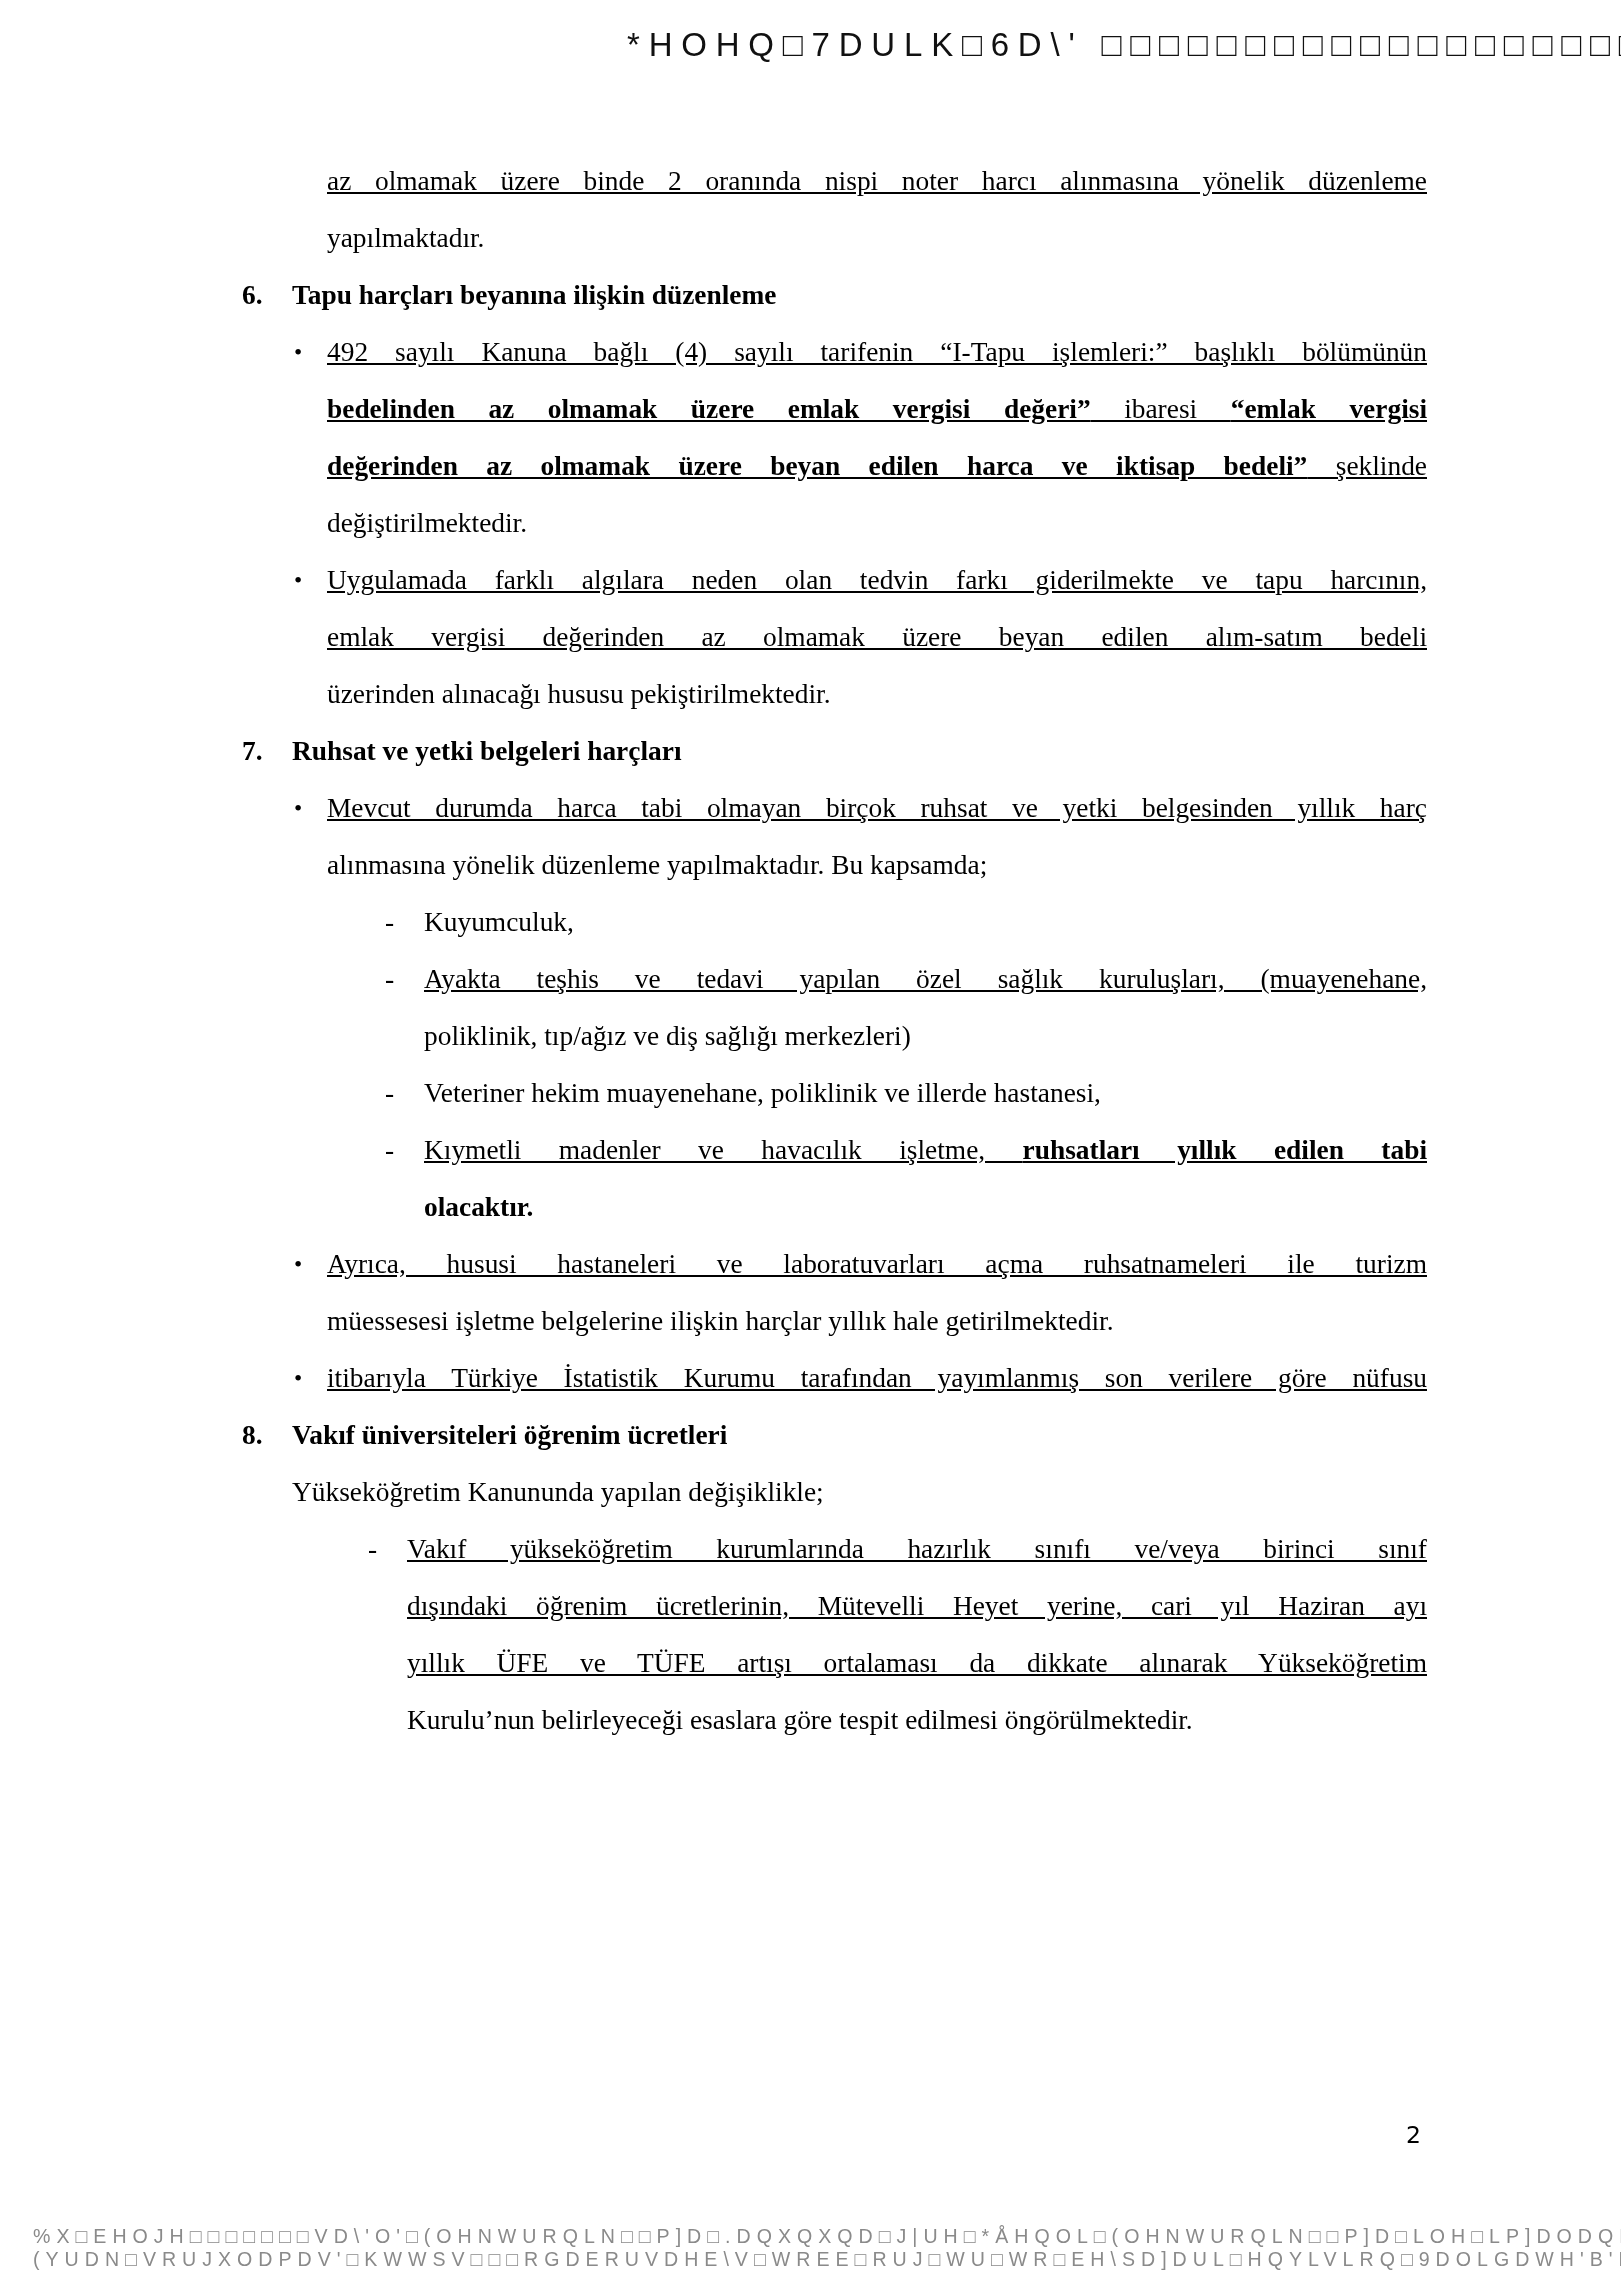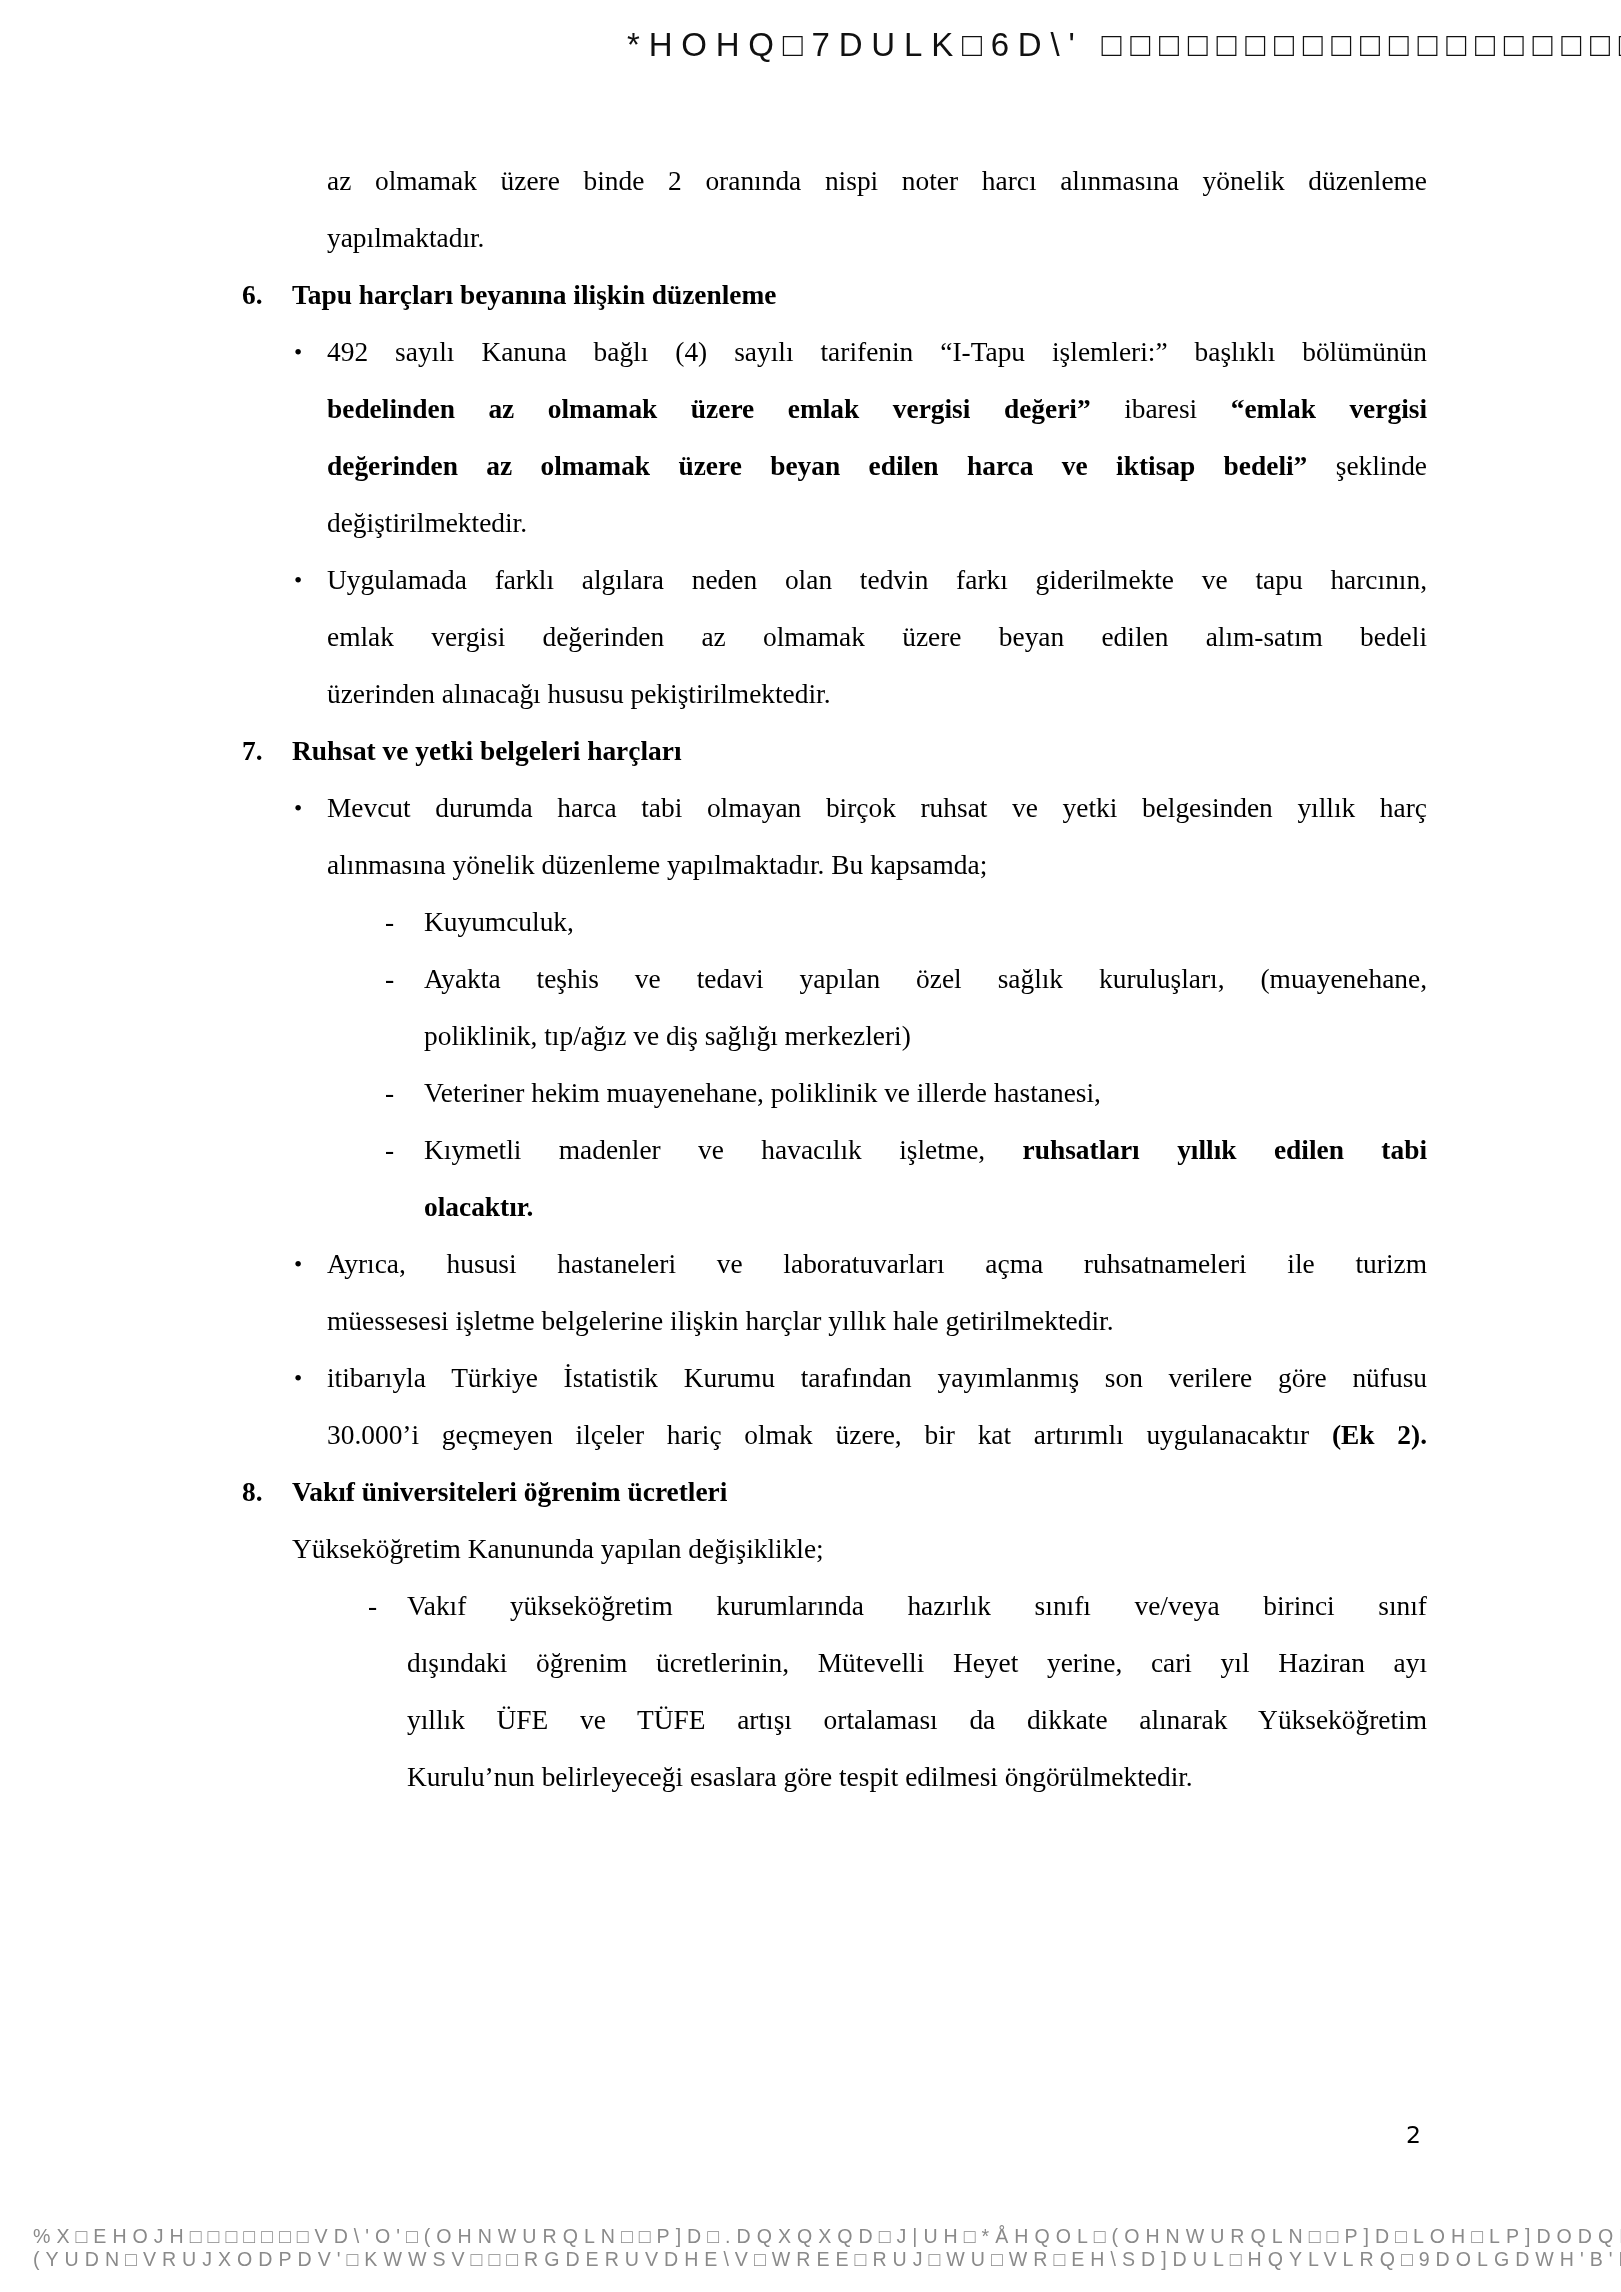--- a/index.html
+++ b/index.html
@@ -20,21 +20,21 @@
   .blk { position: relative; }
   .blk .marker { position: absolute; }
   .heading { font-weight: bold; }
   .heading .num { position: absolute; left: 242px; }
   .heading .ttl { position: absolute; left: 292px; }
   .bullet-dot { left: 294px; font-size: 23.5px; }
   .dash-mark { left: 385px; }
   .dash-mark2 { left: 368px; }
   .text-box { margin: 0; }
   .text-box .ln { display: block; height: 57px; white-space: nowrap; overflow: visible; }
-  .text-box .ln.j { text-align: justify; text-align-last: justify; white-space: normal; }
+  .text-box .ln.j { text-align: justify; text-align-last: justify; white-space: normal; text-decoration: underline; }
   b { font-weight: bold; }
   .page-number {
     position: absolute; left: 1406px; top: 2121px;
     font-family: "DejaVu Sans", sans-serif; font-size: 23.5px; color: #000;
   }
   .footer {
     position: absolute; left: 33px; top: 2225px;
     font-family: "Liberation Sans", sans-serif; font-size: 19.6px; letter-spacing: 6px;
     color: #8a8a8a; line-height: 22.5px; white-space: nowrap;
   }
@@ -131,21 +131,20 @@
       <div class="text-box" style="position:relative; left:327px; width:1100px;">
         <span class="ln j">Ayrıca, hususi hastaneleri ve laboratuvarları açma ruhsatnameleri ile turizm</span>
         <span class="ln">müessesesi işletme belgelerine ilişkin harçlar yıllık hale getirilmektedir.</span>
       </div>
     </div>
 
     <div class="blk">
       <span class="marker bullet-dot">•</span>
       <div class="text-box" style="position:relative; left:327px; width:1100px;">
         <span class="ln j">itibarıyla Türkiye İstatistik Kurumu tarafından yayımlanmış son verilere göre nüfusu</span>
-        <span class="ln j"><span>30.000’i geçmeyen ilçeler hariç olmak üzere, bir kat artırımlı uygulanacaktır </span><b>(Ek 2)</b><b>.</b></span>
       </div>
     </div>
 
     <div class="line heading">
       <span class="num">8.</span>
       <span class="ttl">Vakıf üniversiteleri öğrenim ücretleri</span>
     </div>
 
     <div class="blk">
       <div class="text-box" style="position:relative; left:292px; width:1135px;">

